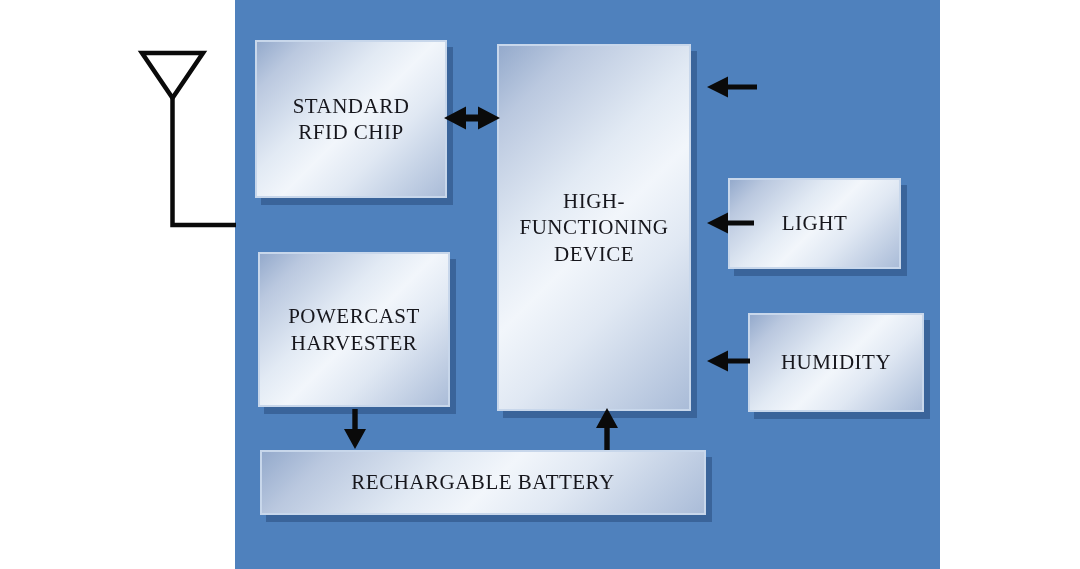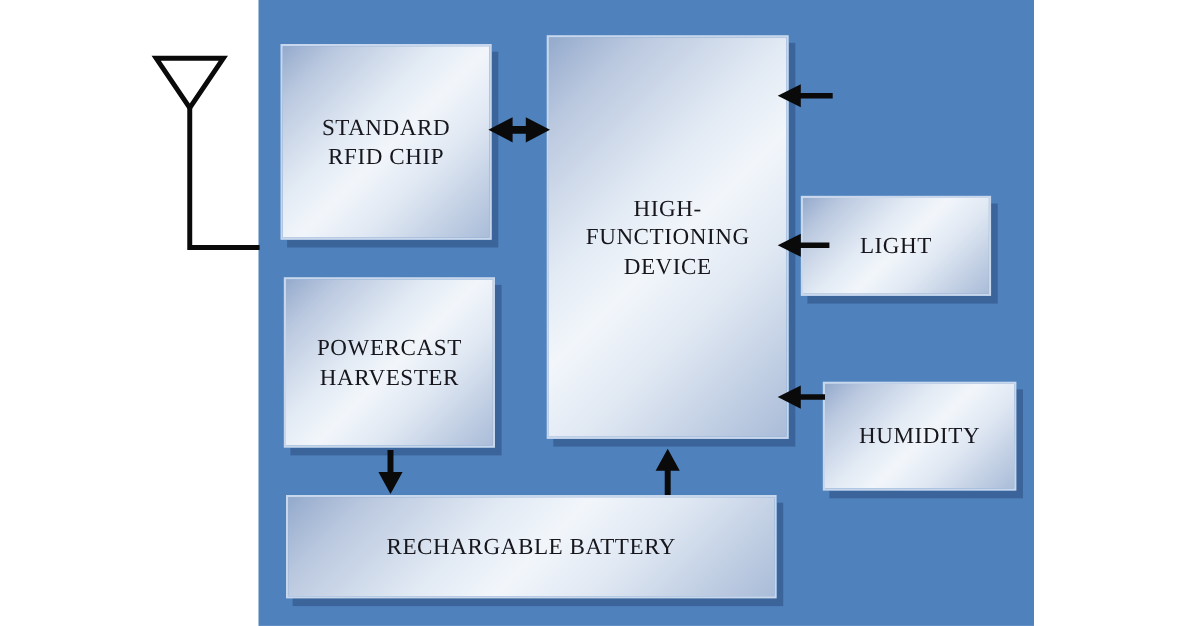--- a/index.html
+++ b/index.html
@@ -32,27 +32,27 @@
     justify-content: center;
     text-align: center;
   }
   .block-label {
     white-space: pre-line;
     font-size: 21px;
     line-height: 1.26;
     letter-spacing: 0.5px;
     color: #16161c;
   }
-  .b-rfid      { left: 255px; top: 40px;  width: 192px; height: 178px; }
-  .b-device    { left: 497px; top: 32px;  width: 220px; height: 367px; }
+  .b-rfid      { left: 255px; top: 40px;  width: 192px; height: 158px; }
+  .b-device    { left: 497px; top: 44px;  width: 194px; height: 367px; }
   .b-temp      { left: 755px; top: 40px;  width: 167px; height: 93px;  }
   .b-light     { left: 728px; top: 178px; width: 173px; height: 91px;  }
-  .b-humidity  { left: 748px; top: 313px; width: 176px; height: 99px; margin-top: 34px;  }
+  .b-humidity  { left: 748px; top: 313px; width: 176px; height: 99px;  }
   .b-harvester { left: 258px; top: 252px; width: 192px; height: 155px; justify-content: center; }
-  .b-battery   { left: 260px; top: 450px; width: 446px; height: 94px;  }
+  .b-battery   { left: 260px; top: 450px; width: 446px; height: 65px;  }
   .overlay {
     position: absolute;
     left: 0; top: 0;
     width: 1080px; height: 569px;
     z-index: 3;
     pointer-events: none;
   }
 </style>
 </head>
 <body>

